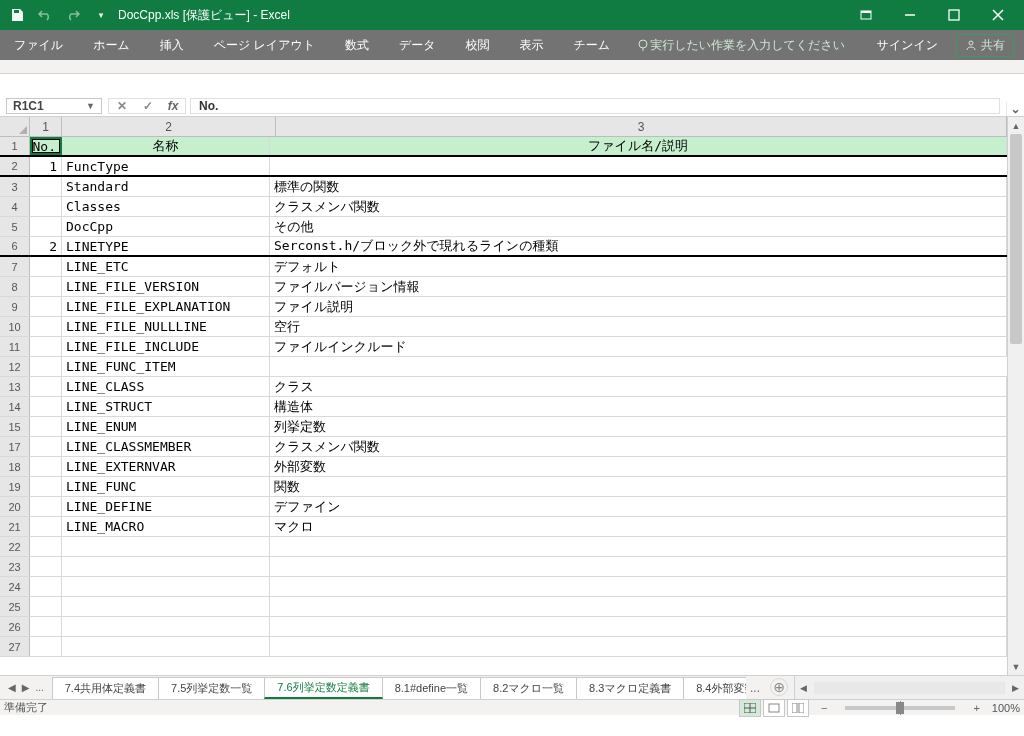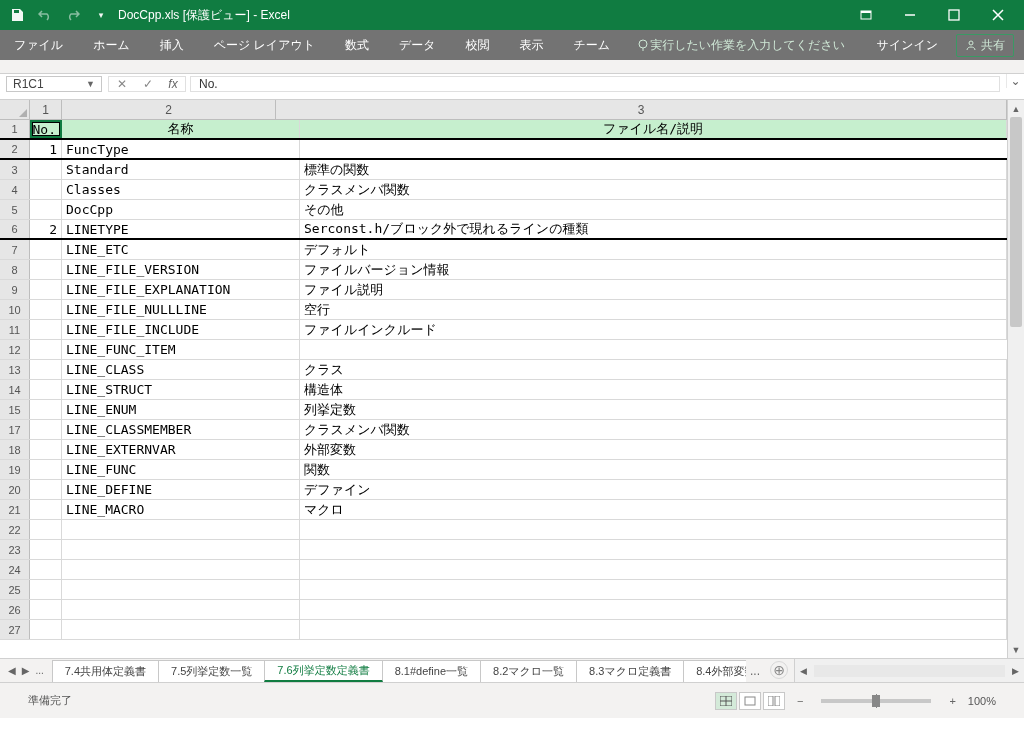--- a/index.html
+++ b/index.html
@@ -17,21 +17,21 @@
 .ribbon-tabs { background: #737373; height: 30px; display: flex; align-items: center; color: #fff; padding: 0 10px; gap: 22px; font-size: 12px; }
 .ribbon-tab { padding: 0 4px; height: 30px; display: flex; align-items: center; cursor: pointer; white-space: nowrap; }
 .tellme { display: flex; align-items: center; color: #cfe8d6; font-size: 12px; }
 .ribbon-right { margin-left: auto; display: flex; align-items: center; gap: 18px; }
 .share-btn { border: 1px solid #3a9964; padding: 2px 8px; border-radius: 2px; color: #cfe8d6; display: flex; align-items: center; gap: 4px; }
 
 
 .ribbon-gap { height: 14px; background: #f3f2f1; border-bottom: 1px solid #d0d0d0; }
 
 
-.formula-bar { height: 26px; display: flex; align-items: flex-start; border-bottom: 1px solid #d0d0d0; background: #fff; }
+.formula-bar { height: 43px; display: flex; align-items: flex-end; border-bottom: 1px solid #d0d0d0; background: #fff; font-weight: bold; }
 .namebox { width: 96px; border: 1px solid #c8c8c8; margin: 2px 4px 2px 6px; display: flex; align-items: center; padding: 0 6px; font-size: 12px; color: #444; justify-content: space-between; }
 .namebox-dd { color: #666; font-size: 9px; }
 .fb-btns { display: flex; align-items: center; border: 1px solid #e0e0e0; margin: 2px 2px; }
 .fb-btn { width: 26px; display: flex; align-items: center; justify-content: center; color: #888; }
 .fx-label { width: 24px; display: flex; align-items: center; justify-content: center; font-style: italic; color: #666; }
 .formula-input { flex: 1; border: 1px solid #e0e0e0; margin: 2px 6px 2px 2px; display: flex; align-items: center; padding: 0 8px; color: #333; }
 .formula-expand { width: 18px; display: flex; align-items: center; justify-content: center; color: #666; border-left: 1px solid #e8e8e8; }
 
 
 .grid-area { display: flex; height: 558px; }
@@ -43,21 +43,21 @@
 .colh.c1 { width: 32px; }
 .colh.c2 { width: 214px; }
 .colh.c3 { flex: 1; }
 
 
 .rows { flex: 1; overflow: hidden; }
 .row { display: flex; height: 20px; border-bottom: 1px solid #d9d9d9; }
 .rowh { width: 30px; background: #e6e6e6; border-right: 1px solid #bdbdbd; display: flex; align-items: center; justify-content: center; color: #555; font-size: 11px; }
 .cell { border-right: 1px solid #d9d9d9; display: flex; align-items: center; padding: 0 4px; font-size: 13px; font-family: "MS Gothic", monospace; color: #000; white-space: nowrap; overflow: hidden; }
 .cell.c1 { width: 32px; justify-content: flex-end; }
-.cell.c2 { width: 238px; }
+.cell.c2 { width: 208px; }
 .cell.c3 { flex: 1; }
 
 
 .row1 .cell { background: #c6efce; }
 .row1 .cell.c2, .row1 .cell.c3 { justify-content: center; }
 .row1 { border-bottom: 2px solid #000; }
 .row.ruled { border-bottom: 2px solid #000; }
 .row1 .cell.c1 { border: 2px solid #107c41; outline: 1px solid #000; outline-offset: -3px; position: relative; }
 
 
@@ -72,21 +72,21 @@
 .tab-nav span { font-size: 10px; }
 .tabs { display: flex; align-items: flex-end; flex: 1; overflow: hidden; }
 .tab { height: 22px; padding: 0 12px; display: flex; align-items: center; border: 1px solid #c8c8c8; border-bottom: none; background: #fff; margin-right: -1px; font-size: 11px; color: #444; white-space: nowrap; }
 .tab.active { border-bottom: 2px solid #107c41; color: #107c41; background: #fff; font-weight: 500; z-index: 1; }
 .tab-add { width: 24px; display: flex; align-items: center; justify-content: center; color: #888; border: 1px solid #d8d8d8; border-radius: 50%; height: 18px; width: 18px; margin: 2px 6px; font-size: 14px; }
 .hscroll { width: 230px; display: flex; align-items: center; background: #f0f0f0; border-left: 1px solid #d0d0d0; }
 .hscroll .arrow { width: 17px; text-align: center; color: #666; font-size: 9px; }
 .hscroll .htrack { flex: 1; height: 12px; background: #e8e8e8; position: relative; margin: 0 2px; }
 
 
-.statusbar { height: 36px; background: #f3f2f1; border-top: 1px solid #d0d0d0; display: flex; align-items: center; padding: 0 28px; font-size: 11px; color: #555; }
+.statusbar { height: 16px; background: #f3f2f1; border-top: 1px solid #d0d0d0; display: flex; align-items: center; padding: 0 4px; font-size: 11px; color: #555; }
 .statusbar .right { margin-left: auto; display: flex; align-items: center; gap: 8px; }
 .view-btns { display: flex; gap: 2px; }
 .view-btn { width: 22px; height: 18px; border: 1px solid #c8c8c8; display: flex; align-items: center; justify-content: center; background: #fff; }
 .view-btn.active { background: #d4ead9; }
 .zoom-slider { width: 110px; height: 4px; background: #c8c8c8; position: relative; margin: 0 6px; }
 .zoom-slider::before { content: ""; position: absolute; left: 50%; top: -5px; width: 1px; height: 14px; background: #888; }
 .zoom-thumb { position: absolute; left: 50%; top: -4px; width: 8px; height: 12px; background: #888; transform: translateX(-50%); }
 .zoom-btn { padding: 0 4px; color: #666; }
 
 svg { display: block; }

